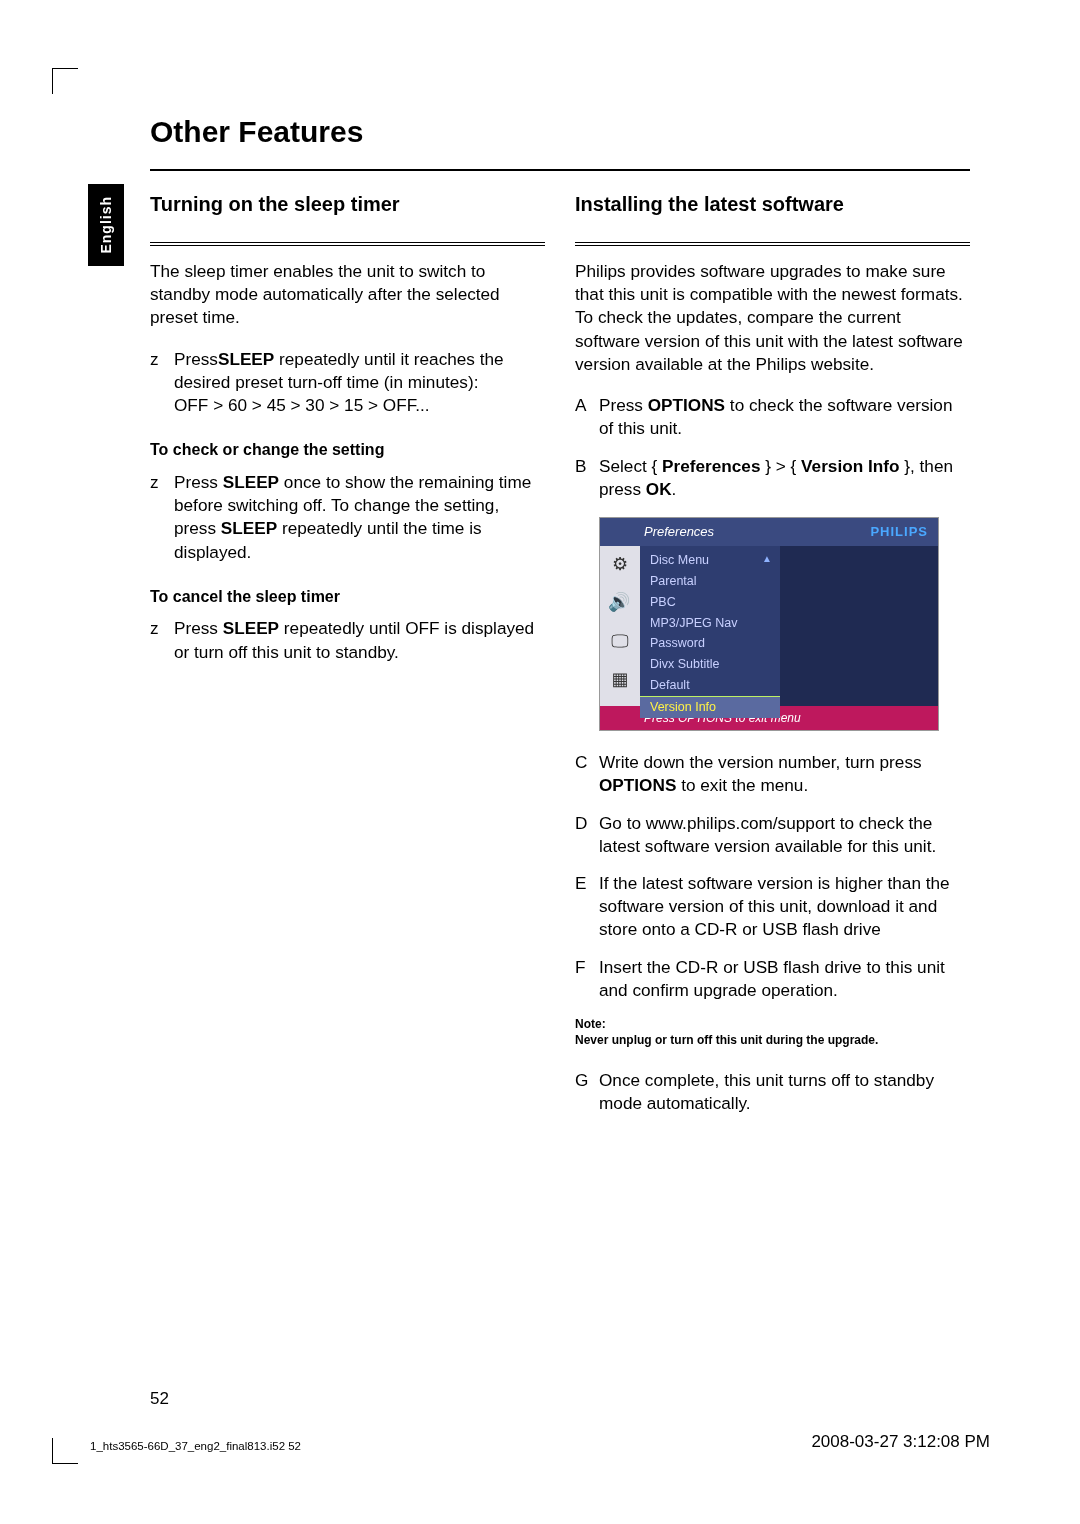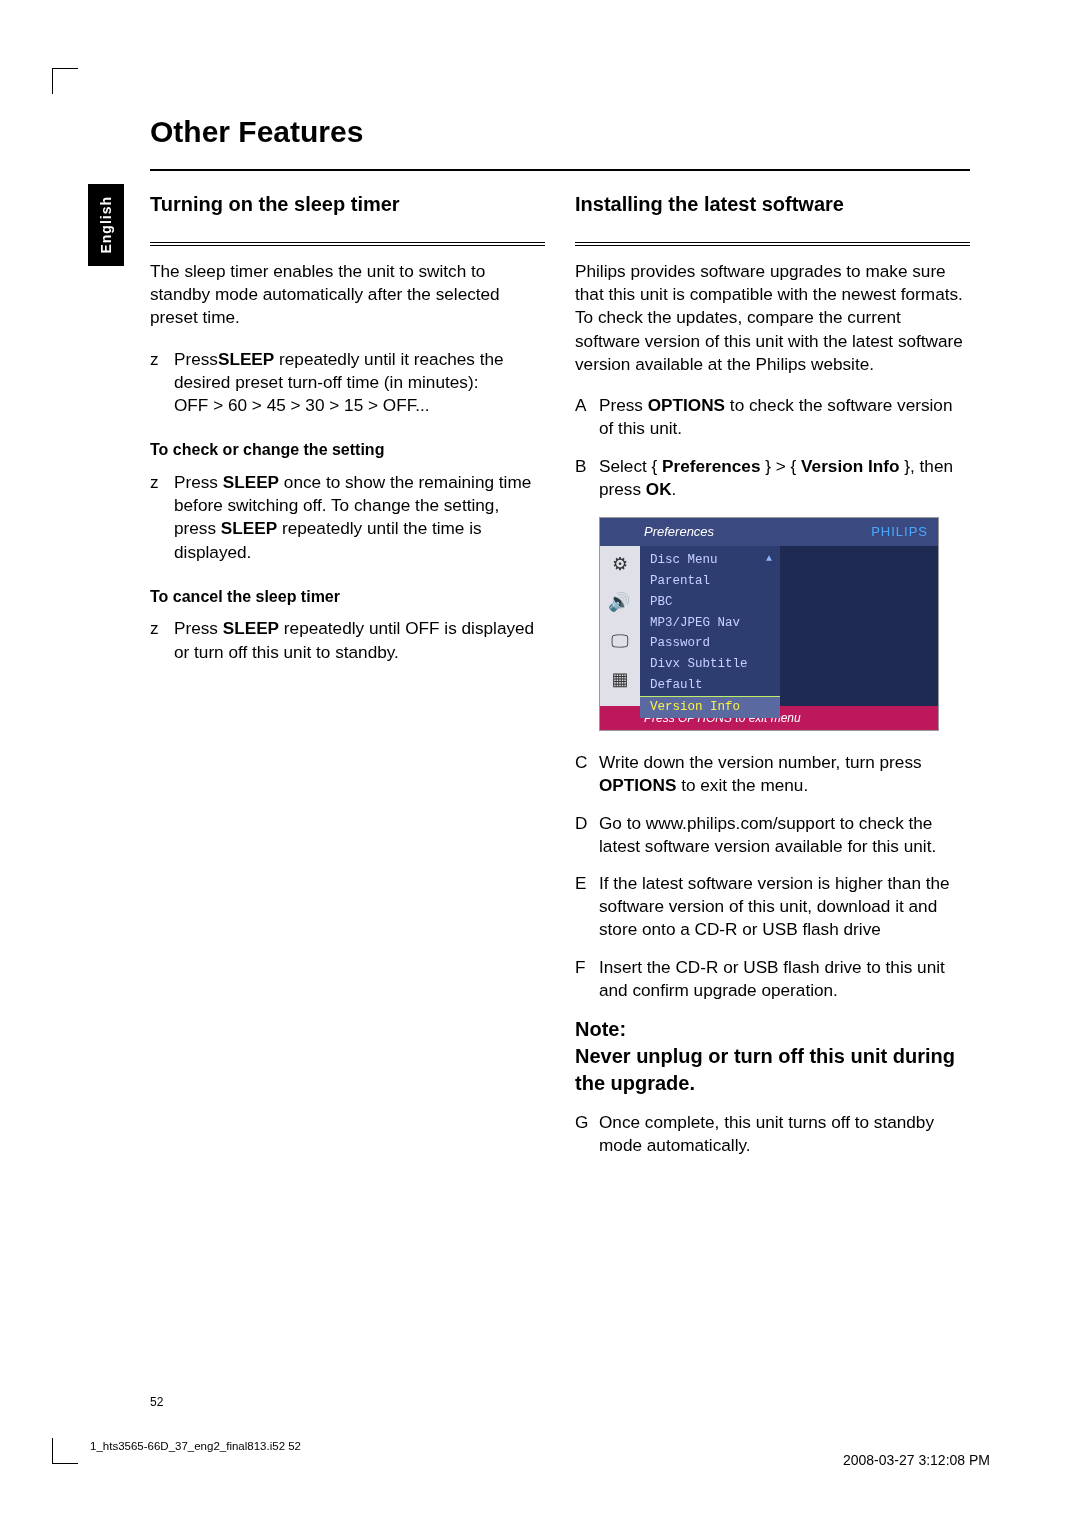--- a/index.html
+++ b/index.html
@@ -16,34 +16,34 @@
   .section-head { font-size: 20px; font-weight: bold; border-bottom: 4px double #000; padding-bottom: 24px; margin-bottom: 14px; }
   .para { margin-bottom: 18px; }
   .sub-head { font-weight: bold; margin-top: 22px; margin-bottom: 10px; font-size: 16px; }
   .step { display: flex; margin-bottom: 14px; }
   .step .mk { width: 24px; flex-shrink: 0; }
   .step .tx { flex: 1; }
   b { font-weight: bold; }
   .menu-fig { margin: 16px 0 20px 24px; width: 340px; border: 1px solid #999; background: #fff; font-family: Arial, sans-serif; }
   .menu-top { display: flex; justify-content: space-between; align-items: center; background: #3a4a80; padding: 4px 10px; height: 28px; }
   .menu-top .ptitle { font-style: italic; color: #fff; font-size: 13px; margin-left: 34px; }
-  .menu-top .brand { color: #4aa8ff; font-weight: normal; font-size: 13px; letter-spacing: 1px; }
+  .menu-top .brand { color: #4aa8ff; font-weight: bold; font-size: 13px; letter-spacing: 1px; }
   .menu-body { display: flex; background: #2e3d70; height: 160px; }
   .menu-icons { width: 40px; background: #e0e0e8; display: flex; flex-direction: column; align-items: center; padding-top: 6px; gap: 14px; color:#333; font-size:18px; }
-  .menu-list { width: 140px; padding: 4px 0; font-family: Liberation Mono, monospace; }
+  .menu-list { width: 140px; padding: 4px 0; }
   .menu-item { color: #c8d0ff; font-size: 12.5px; padding: 2px 10px; position: relative; }
   .menu-item.sep { border-bottom: 1px solid #bef264; }
   .menu-item .arrow { position: absolute; right: 8px; top: 2px; color: #8fb3ff; font-size: 10px; }
   .menu-item.sel { background: #5a6aa0; color: #fff246; }
   .menu-right { flex: 1; background: #1f2a52; }
   .menu-foot { background: #be185d; color: #fff; font-style: italic; font-size: 12px; padding: 4px 10px 4px 44px; }
-  .note { font-weight: bold; margin-top: 8px; margin-bottom: 14px; font-size: 20px; }
-  .page-num { position: absolute; left: 150px; bottom: 115px; font-size: 12px; }
+  .note { font-weight: bold; margin-top: 8px; margin-bottom: 20px; font-size: 12px; }
+  .page-num { position: absolute; left: 150px; bottom: 115px; font-size: 17px; }
   .foot-left { position: absolute; left: 90px; bottom: 72px; font-size: 11.5px; color: #000; }
-  .foot-right { position: absolute; right: 90px; bottom: 56px; font-size: 14px; color: #000; }
+  .foot-right { position: absolute; right: 90px; bottom: 72px; font-size: 17px; color: #000; }
 </style>
 </head>
 <body>
 
 <div class="page">
   <div class="crop-tl"></div>
   <div class="crop-bl"></div>
 
   <div class="lang-tab">
       <span>English</span>

